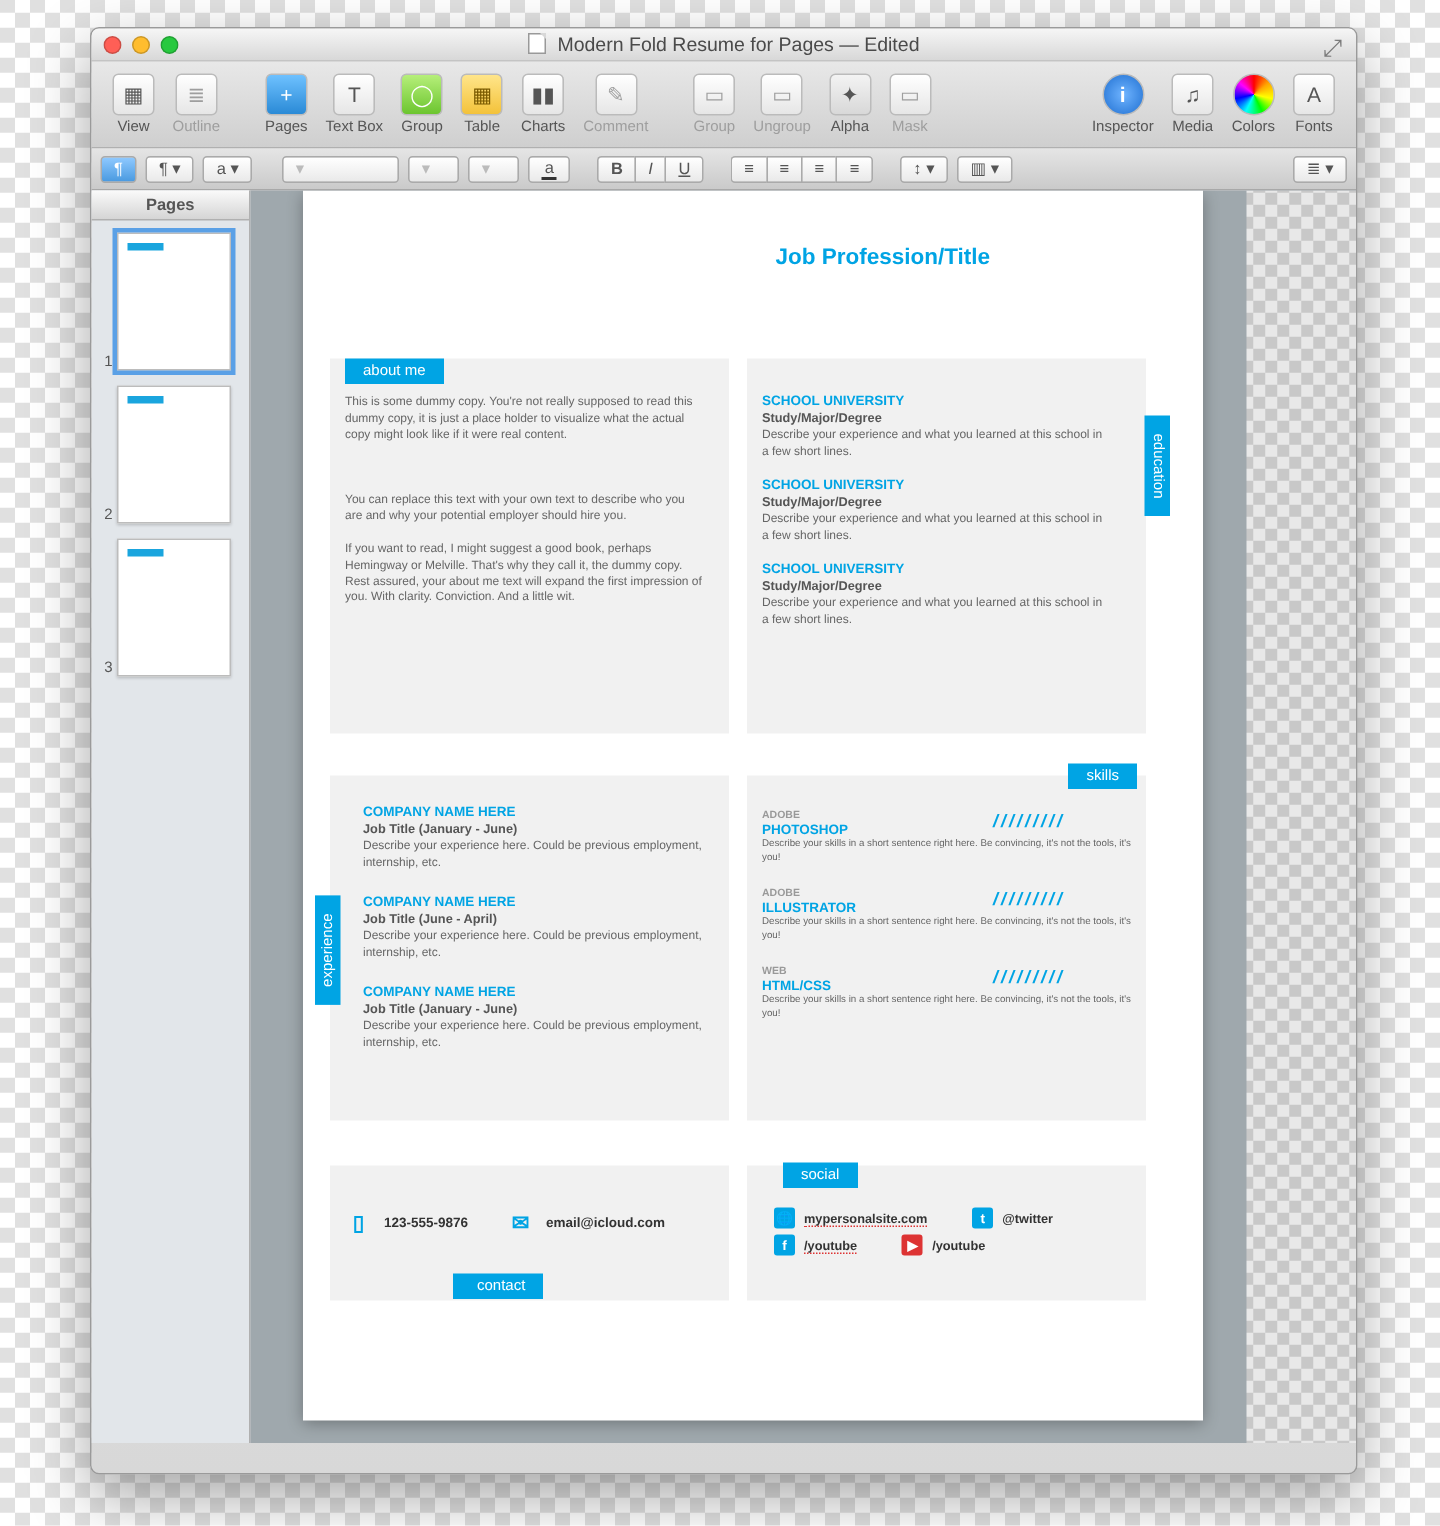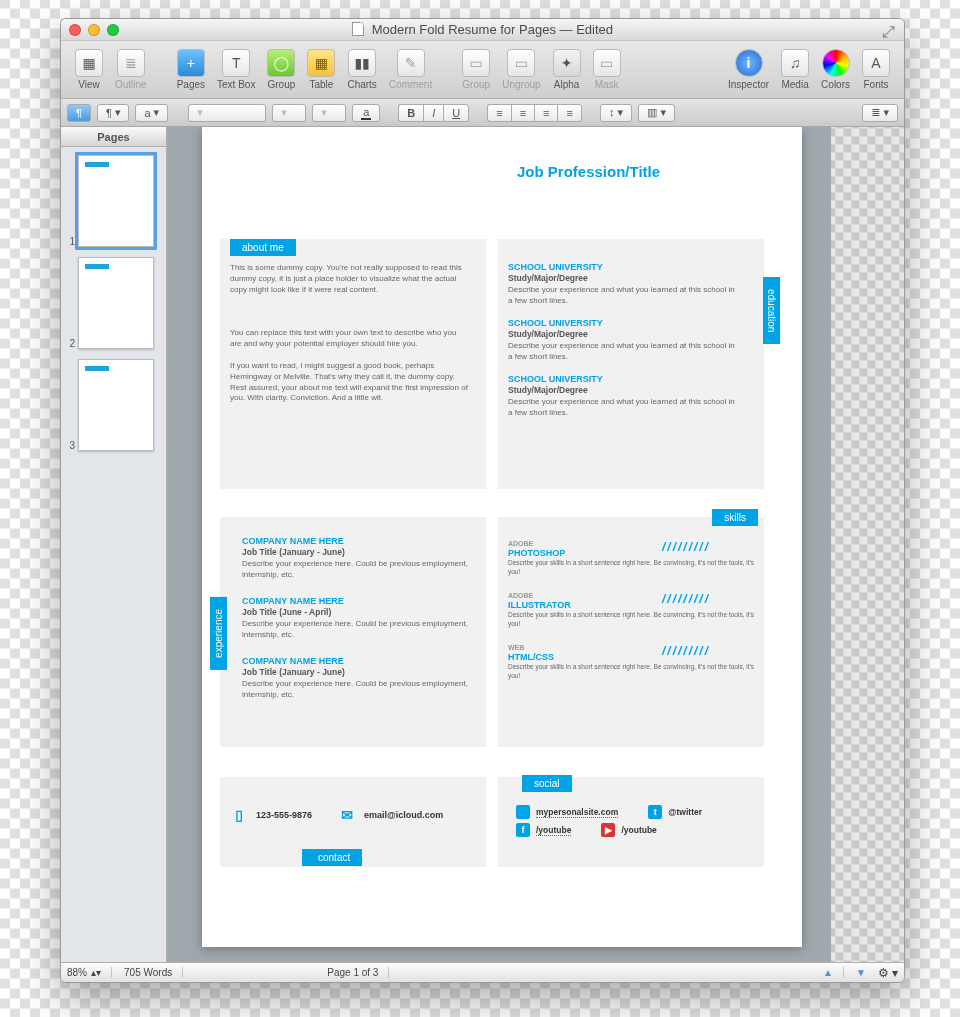--- a/index.html
+++ b/index.html
@@ -327,26 +327,13 @@
                   <span>/youtube</span>
                 </div>
             </div>
           </div>
         </div>
       </div>
       <div class="checker"></div>
     </div>
   </div>
 
-  <div class="statusbar">
-    <div class="cell">
-        <span>88%</span> 
-        <span>▴▾</span>
-      </div>
-    <div class="cell">705 Words</div>
-    <div class="cell" style="flex:0 0 120px"></div>
-    <div class="cell">Page 1 of 3</div>
-    <div style="flex:1"></div>
-    <div class="cell" style="color:#4a90e2">▲</div>
-    <div style="color:#4a90e2">▼</div>
-    <div class="gear">⚙ ▾</div>
-  </div>
 </div>
 
 </body></html>

